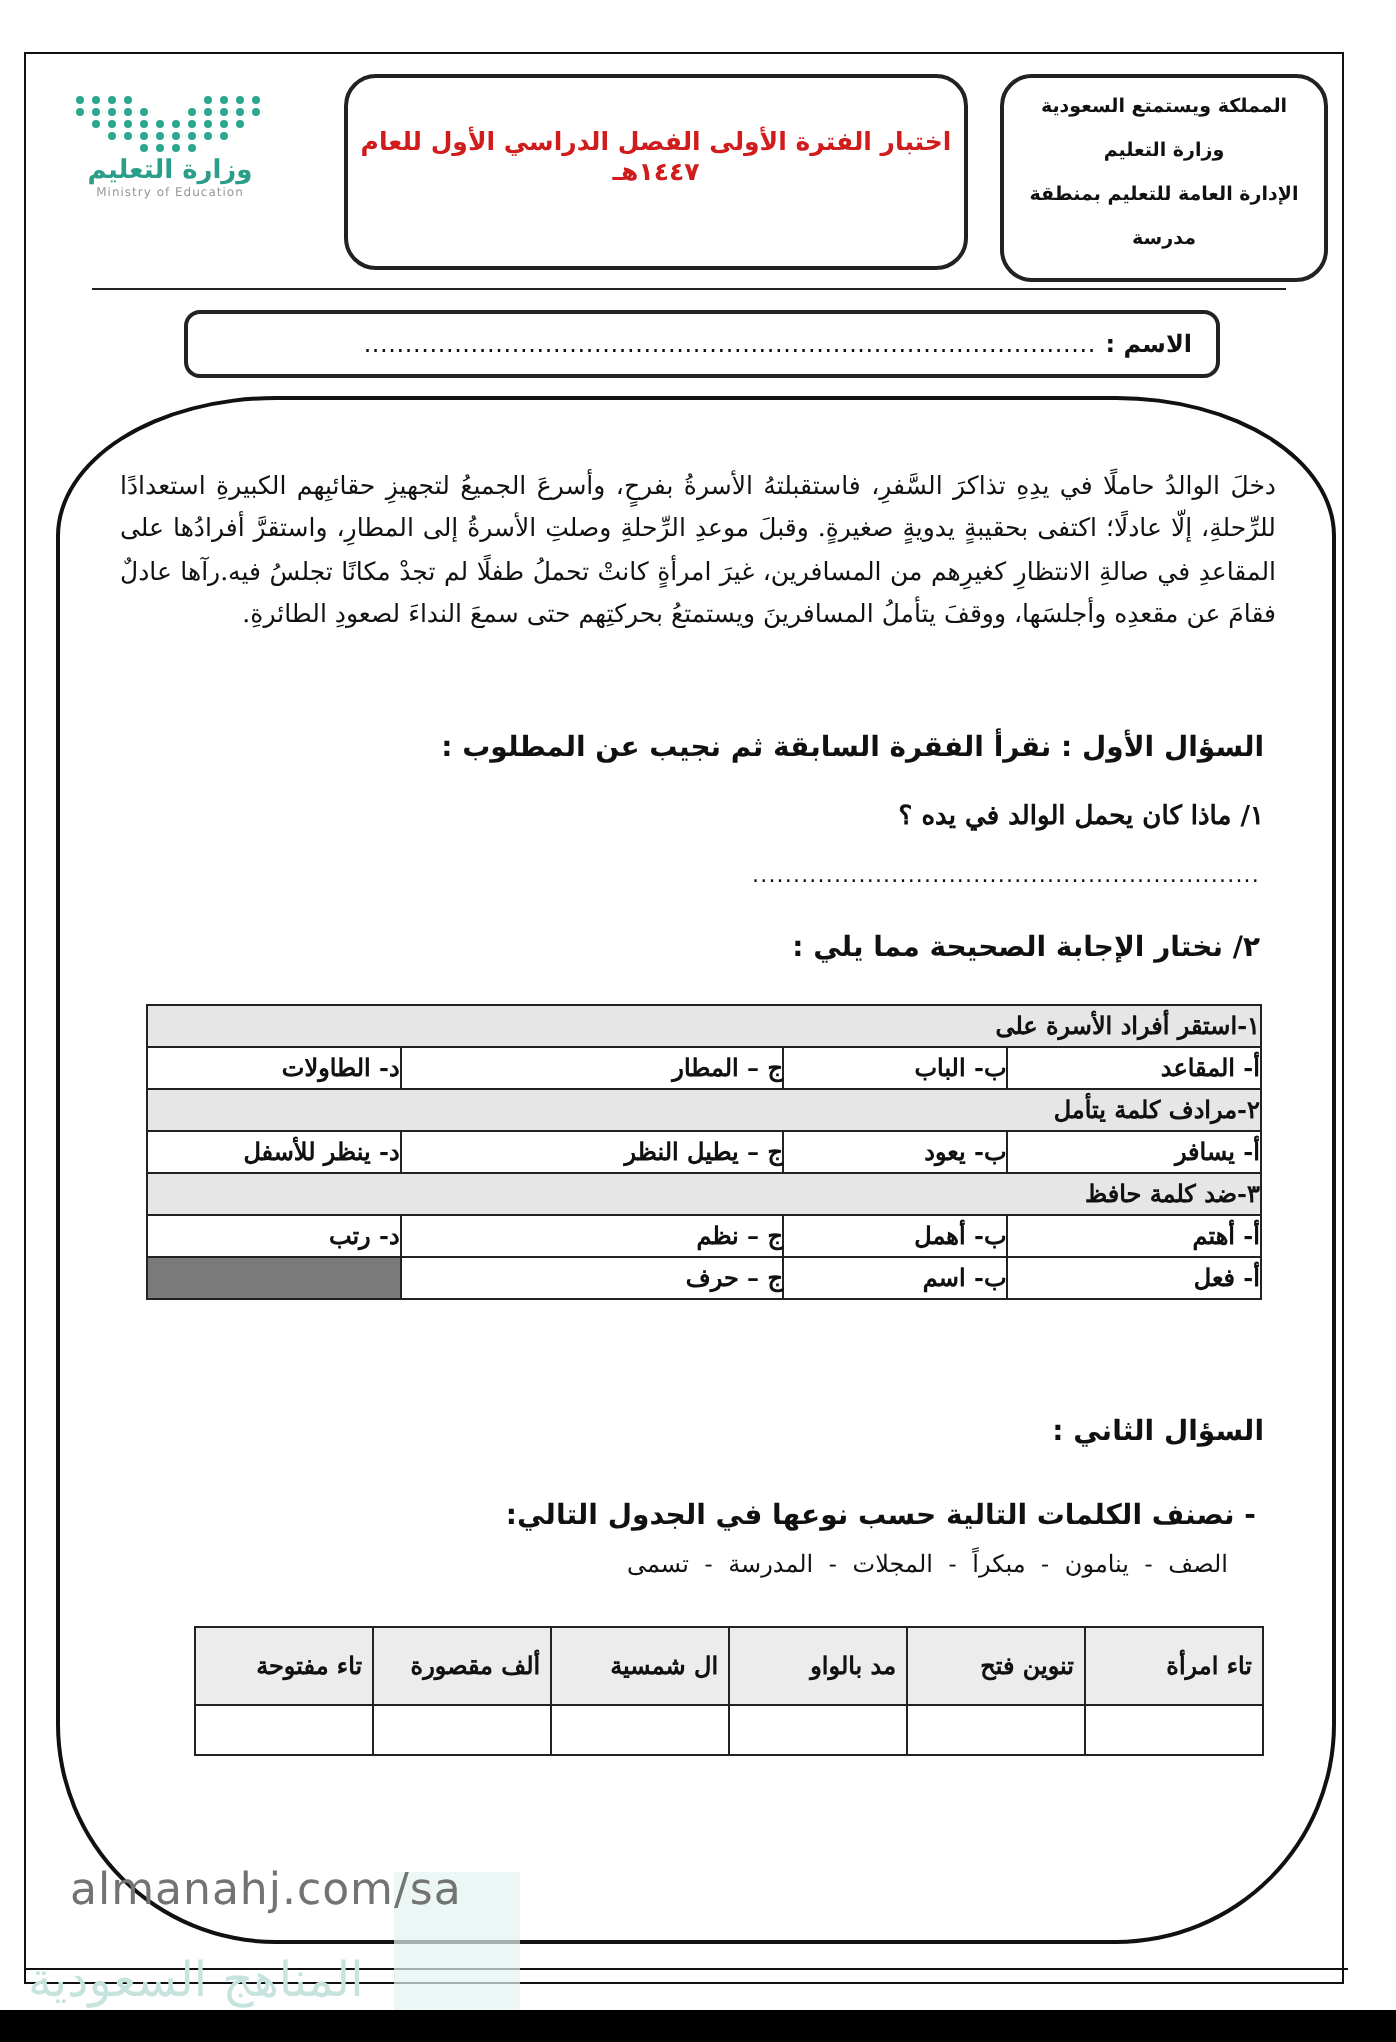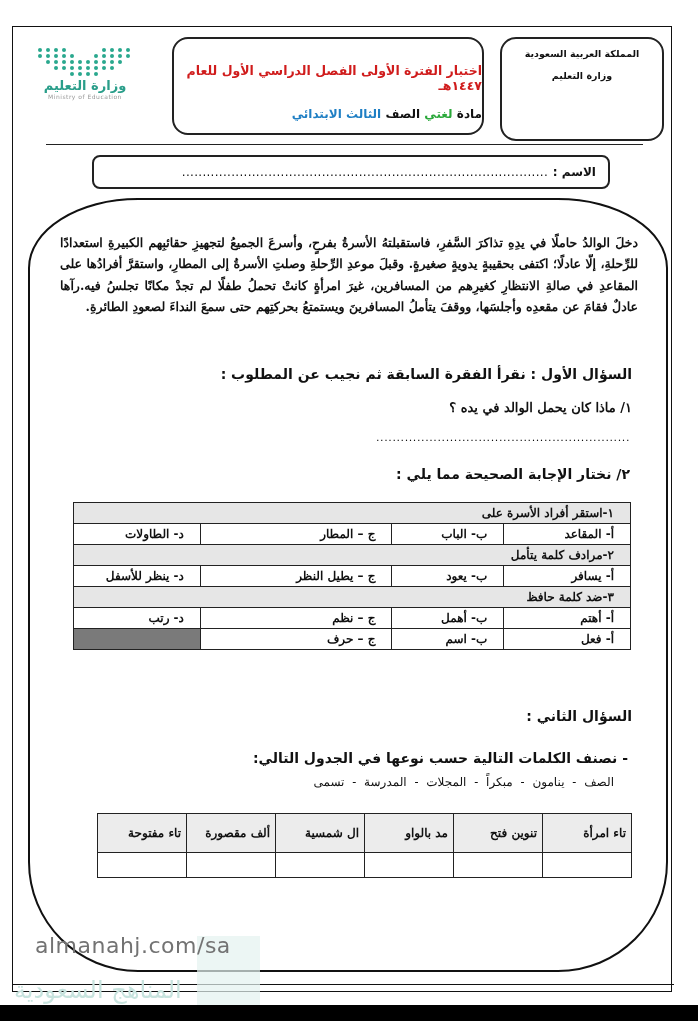--- a/index.html
+++ b/index.html
@@ -14,21 +14,21 @@
       position: absolute; left: 12px; top: 984px; width: 662px; height: 0;
       border-top: 1.5px solid #111;
     }
 
     
     .box { position: absolute; border: 2px solid #222; border-radius: 16px; background: #fff; direction: rtl; }
     .box-kingdom { left: 500px; top: 37px; width: 164px; height: 104px; text-align: center; }
     .box-kingdom div { font-size: 9.5px; font-weight: bold; line-height: 22px; }
     .box-kingdom .k1 { margin-top: 4px; }
 
-    .box-title { left: 172px; top: 37px; width: 312px; height: 98px; }
+    .box-title { left: 172px; top: 37px; width: 312px; height: 98px; text-align: center; }
     .exam-title { color: #d01c1c; font-weight: bold; font-size: 12.5px; margin-top: 24px; }
     .subject-line { font-weight: bold; font-size: 12px; margin-top: 14px; }
     .subject-line .green { color: #2aa83a; }
     .subject-line .blue { color: #1f7fc4; }
 
     
     .logo { position: absolute; left: 30px; top: 48px; width: 110px; height: 56px; text-align: center; }
     .logo-dots { display: grid; grid-template-columns: repeat(12, 6px); gap: 2px 2px; justify-content: center; }
     .logo-dots span { width: 4px; height: 4px; border-radius: 50%; background: #2aa88e; display: block; }
     .logo-ar { color: #2a9e8a; font-size: 13px; font-weight: bold; margin-top: 2px; direction: rtl; }
@@ -42,36 +42,36 @@
     .name-dots { position: absolute; right: 60px; top: 8px; font-size: 12px; direction: rtl; letter-spacing: 0.3px; }
 
     
     .content-frame {
       position: absolute; left: 28px; top: 198px; width: 640px; height: 774px;
       border: 2px solid #111; border-radius: 110px 110px 110px 110px / 70px 70px 110px 110px;
     }
 
     .passage {
       position: absolute; left: 60px; top: 232px; width: 578px;
-      direction: rtl; text-align: justify; font-size: 12.5px; font-weight: bold; line-height: 21.3px;
+      direction: rtl; text-align: justify; font-size: 12.5px; font-weight: normal; line-height: 21.3px;
       font-family: "DejaVu Serif", serif;
     }
 
     .q-heading {
       position: absolute; direction: rtl; font-weight: 900; font-size: 14px; 
       font-family: "DejaVu Sans", sans-serif;
     }
     .q1-heading { right: 66px; top: 366px; }
     .q1-sub { position: absolute; right: 66px; top: 400px; direction: rtl; font-size: 13px; font-weight: bold; font-family: "DejaVu Serif", serif; }
     .q1-answer { position: absolute; right: 68px; top: 431px; direction: rtl; font-size: 11px; letter-spacing: 0.6px; }
     .q2-heading { right: 68px; top: 466px; }
 
     
     .mcq { position: absolute; left: 73px; top: 502px; width: 558px; border-collapse: collapse; direction: rtl; font-family: "DejaVu Serif", serif; }
-    .mcq td { border: 1px solid #222; height: 21px; font-size: 12px; font-weight: bold; padding: 0 16px; white-space: nowrap; }
+    .mcq td { border: 1px solid #222; height: 21px; font-size: 12px; font-weight: bold; padding: 0 0; white-space: nowrap; }
     .mcq tr.stem td { background: #e6e6e6; }
     .mcq td.c1 { width: 127px; }
     .mcq td.c2 { width: 112px; }
     .mcq td.c3 { width: 192px; }
     .mcq td.c4 { width: 127px; }
     .mcq td.dark { background: #7a7a7a; }
 
     .q3-heading { right: 66px; top: 708px; }
     .q3-instr { position: absolute; right: 70px; top: 750px; direction: rtl; font-size: 14px; font-weight: 900; }
     .q3-words { position: absolute; right: 84px; top: 775px; direction: rtl; font-size: 12px; font-family: "DejaVu Serif", serif; word-spacing: 4px; }
@@ -87,32 +87,28 @@
 
     .bottom-bar { position: absolute; left: 0; top: 1005px; width: 698px; height: 16px; background: #000; }
   </style>
 </head>
 <body>
 
 <div class="page-frame"></div>
 <div class="page-frame-bottom2"></div>
 
 <div class="box box-kingdom">
-  <div class="k1">المملكة العربية السعودية</div>
+  <div class="k1">المملكة ويستمتع السعودية</div>
   <div>وزارة التعليم</div>
+  <div>الإدارة العامة للتعليم بمنطقة</div>
+  <div>مدرسة</div>
 </div>
 
 <div class="box box-title">
   <div class="exam-title">اختبار الفترة الأولى الفصل الدراسي الأول للعام ١٤٤٧هـ</div>
-  <div class="subject-line">
-    <span>مادة</span>
-    <span class="green">لغتي</span>
-    <span>الصف</span>
-    <span class="blue">الثالث الابتدائي</span>
-  </div>
 </div>
 
 <div class="logo">
   <div class="logo-dots" id="logo-dots">
       <span></span>
       <span></span>
       <span></span>
       <span></span>
       <span style="visibility: hidden;"></span>
       <span style="visibility: hidden;"></span>

